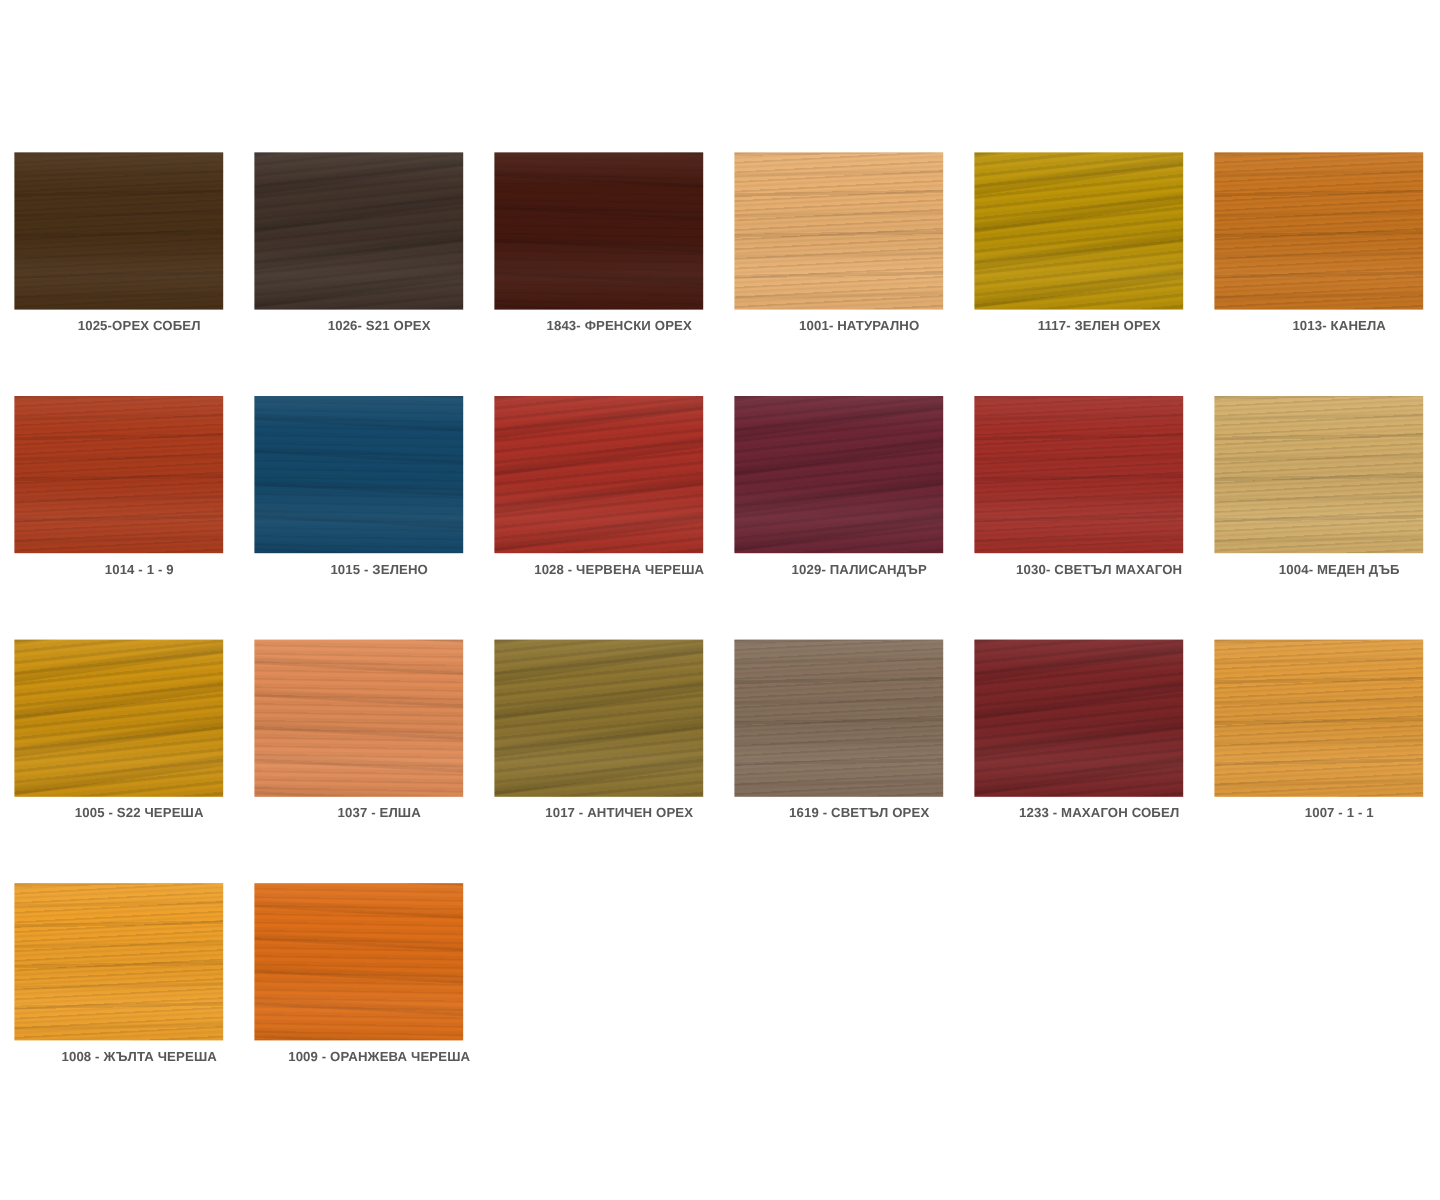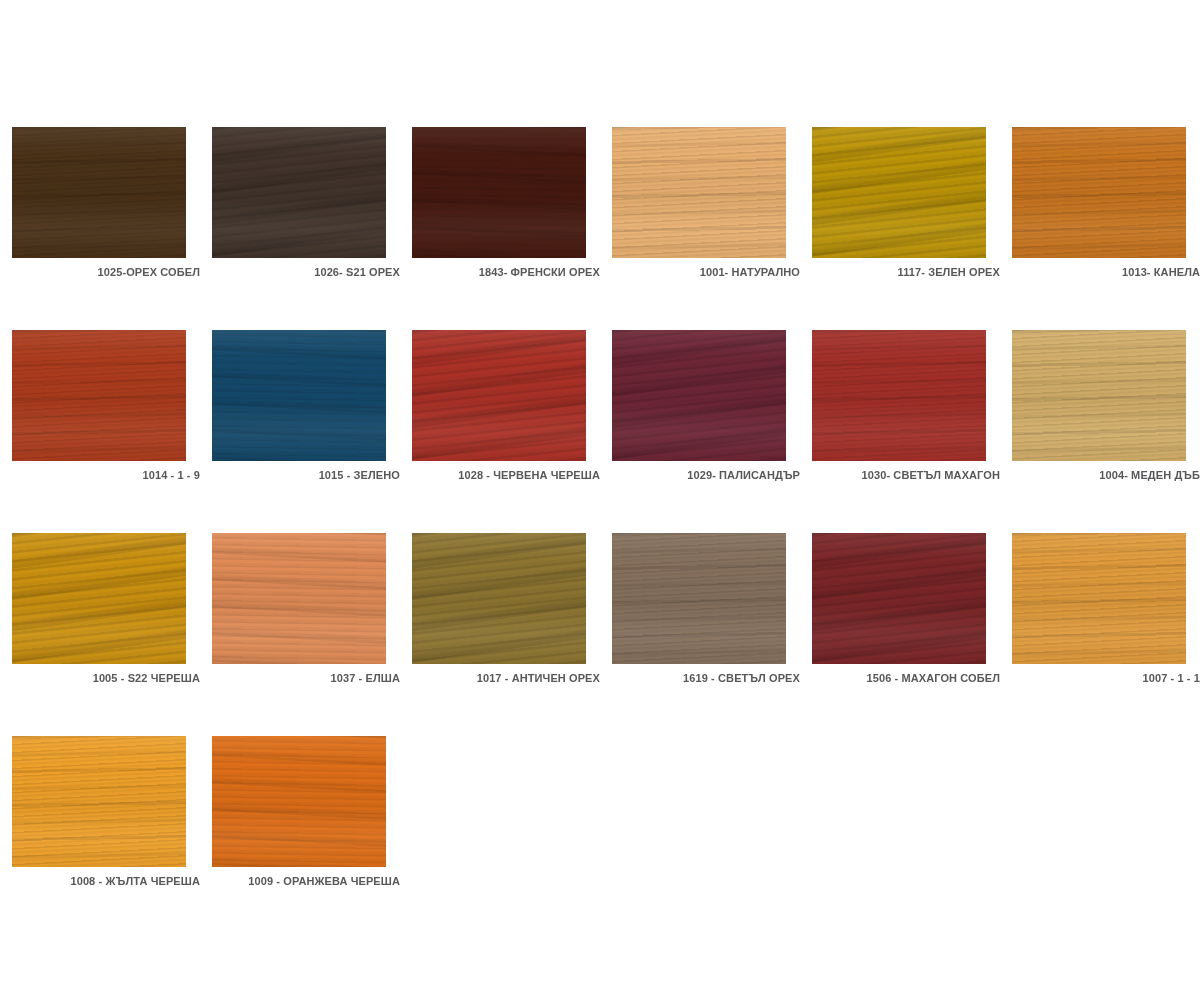--- a/index.html
+++ b/index.html
@@ -132,24 +132,24 @@
         rgba(255,255,255,0.07) 0%,
         rgba(255,255,255,0.0) 22%,
         rgba(0,0,0,0.035) 55%,
         rgba(255,255,255,0.05) 78%,
         rgba(0,0,0,0.04) 100%);
     pointer-events: none;
   }
 
   .swatch-label {
     position: absolute;
-    left: 0;
+    left: 16px;
     top: 156px;
     width: 200px;
-    text-align: right;
+    text-align: center;
     font-size: 11px;
     font-weight: bold;
     letter-spacing: 0.1px;
     color: #58585a;
     font-family: "Liberation Sans", "DejaVu Sans", sans-serif;
     white-space: nowrap;
   }
 </style>
 </head>
 <body>
@@ -266,21 +266,21 @@
           <div class="grain "></div>
           <div class="sheen"></div>
         </div>
         <div class="swatch-label">1619 - СВЕТЪЛ ОРЕХ</div>
       </div>
       <div class="swatch-cell">
         <div class="swatch-chip" style="background-color: rgb(124, 38, 40);">
           <div class="grain g2"></div>
           <div class="sheen"></div>
         </div>
-        <div class="swatch-label">1506 - МАХАГОН СОБЕЛ</div>
+        <div class="swatch-label">1233 - МАХАГОН СОБЕЛ</div>
       </div>
       <div class="swatch-cell">
         <div class="swatch-chip" style="background-color: rgb(224, 155, 60);">
           <div class="grain "></div>
           <div class="sheen"></div>
         </div>
         <div class="swatch-label">1007 - 1 - 1</div>
       </div>
       <div class="swatch-cell">
         <div class="swatch-chip" style="background-color: rgb(238, 160, 42);">

